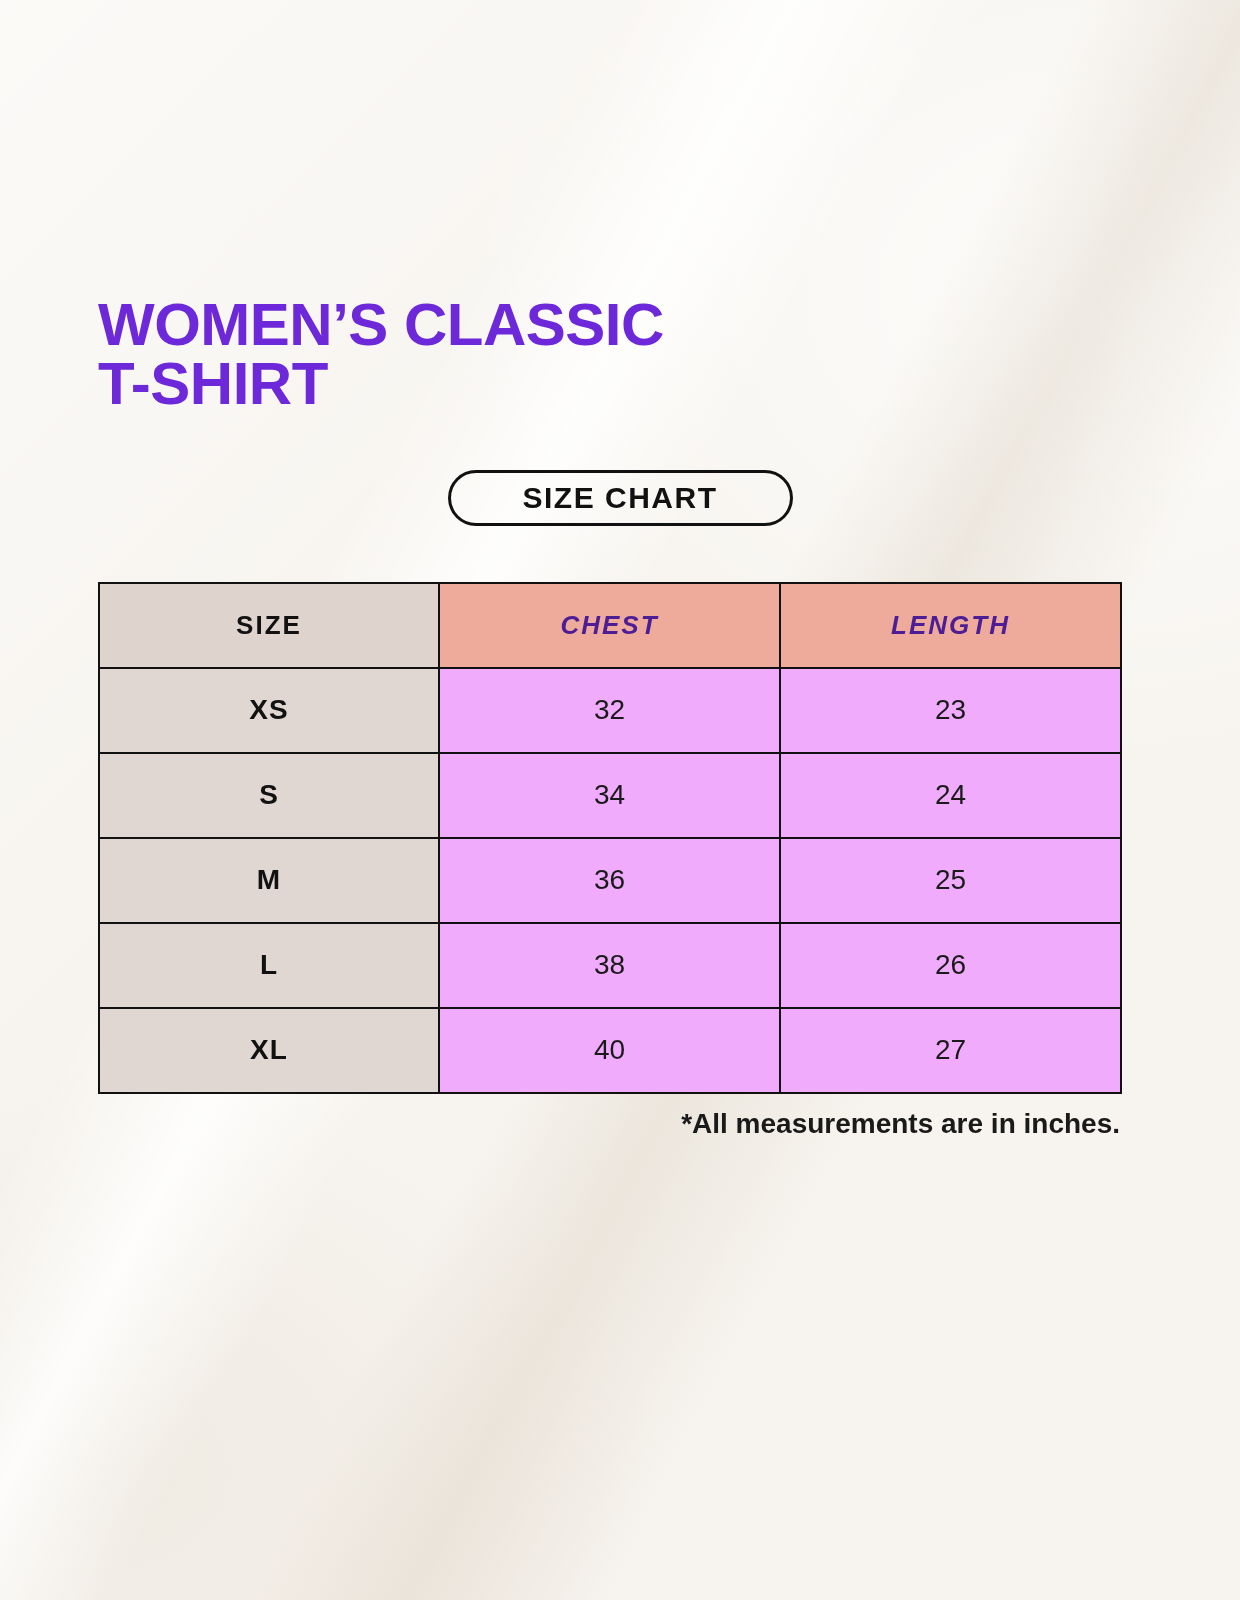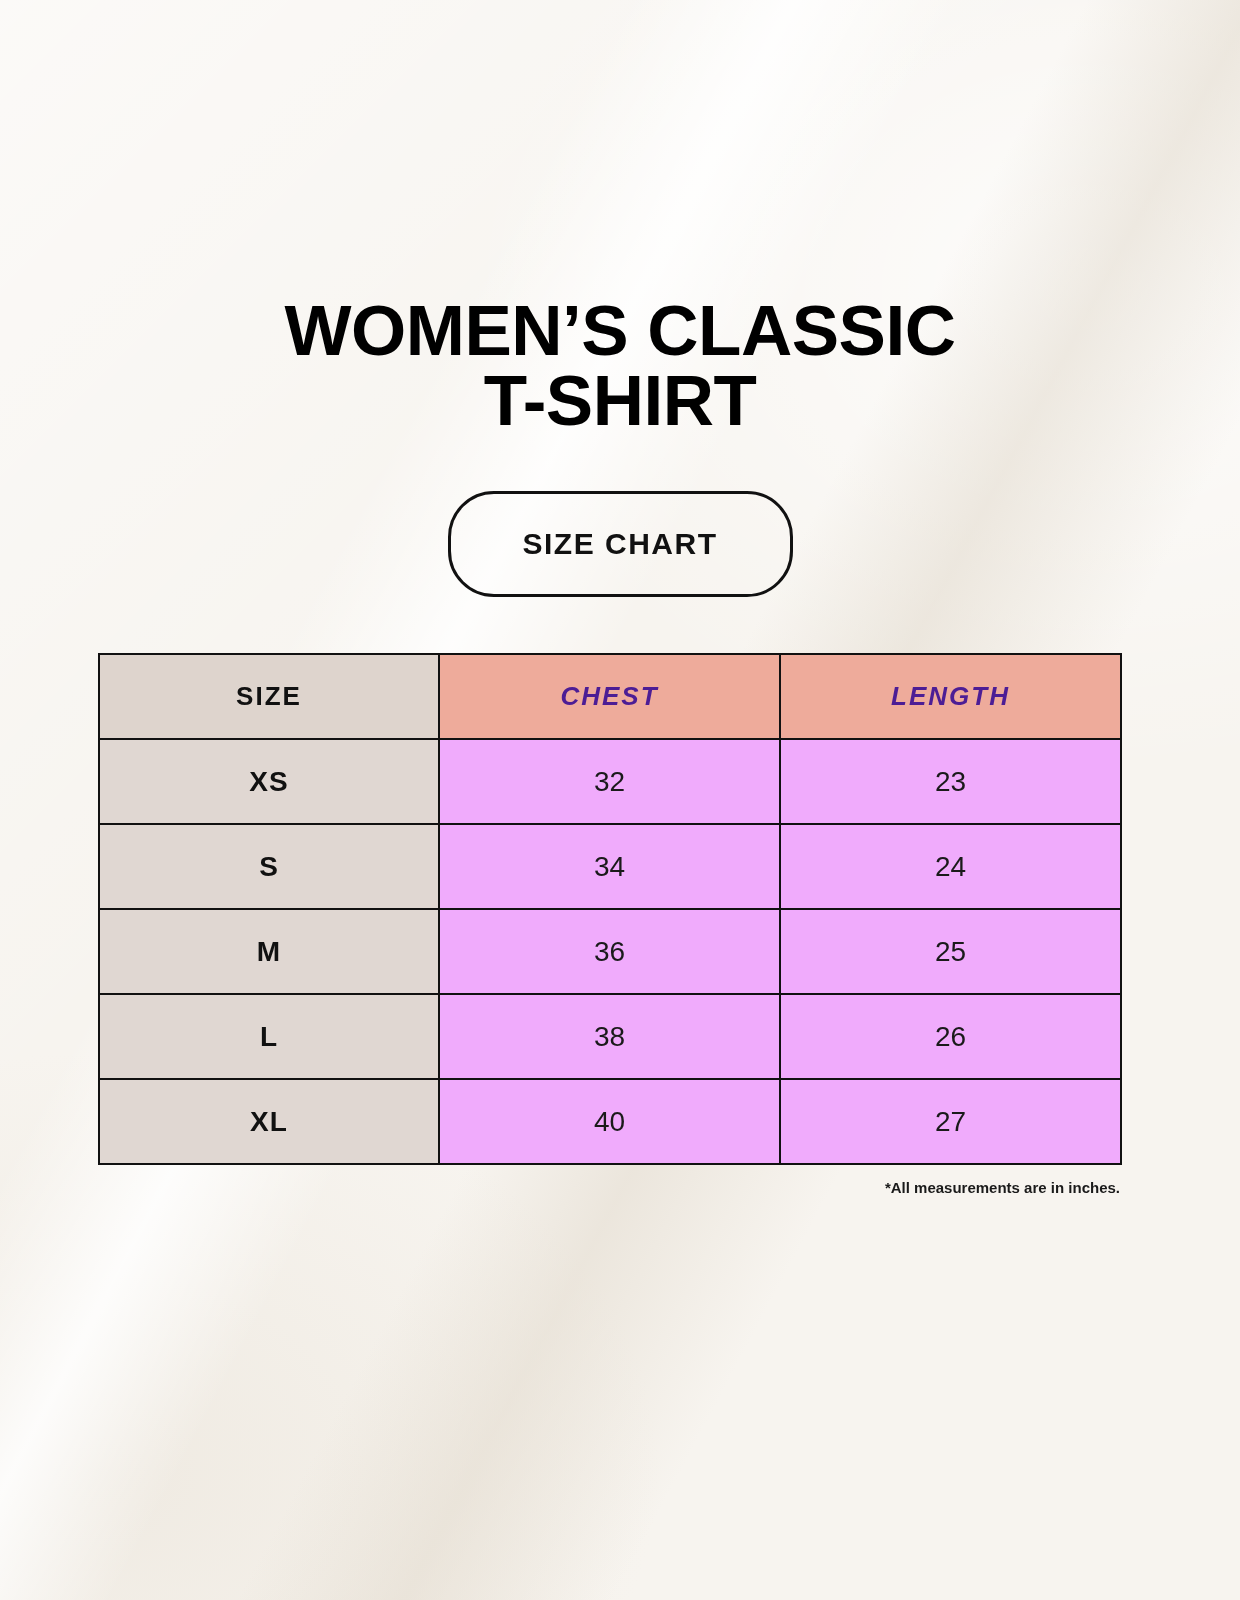--- a/index.html
+++ b/index.html
@@ -27,38 +27,38 @@
     pointer-events: none;
   }
   .page {
     position: relative;
     width: 1240px;
     height: 1600px;
     padding: 0 98px;
   }
   .title {
     margin-top: 296px;
-    text-align: center;
-    font-size: 71px;
+    text-align: left;
+    font-size: 60px;
     line-height: 0.98;
     font-weight: 700;
     letter-spacing: -0.5px;
-    color: #000000;
+    color: #6d28d9;
     text-transform: uppercase;
   }
   .title .line2 { display: block; }
   .pill-wrap {
     display: flex;
     justify-content: center;
     margin-top: 56px;
   }
   .pill {
     border: 3px solid #111;
     border-radius: 46px;
-    padding: 33px 72px;
+    padding: 8px 72px;
     font-size: 30px;
     font-weight: 600;
     letter-spacing: 1.5px;
     color: #111;
     background: transparent;
     text-transform: uppercase;
   }
   table.size-table {
     margin-top: 56px;
     width: 1022px;
@@ -101,21 +101,21 @@
   td.cell-val {
     background: #f0abfc;
     font-size: 28px;
     font-weight: 400;
     color: #1a1a1a;
   }
   .note {
     width: 1022px;
     text-align: right;
     margin-top: 14px;
-    font-size: 15px;
+    font-size: 28px;
     font-weight: 600;
     color: #1a1a1a;
   }
 </style>
 </head>
 <body>
 
 <div class="bg-wash"></div>
 
 <div class="page">

